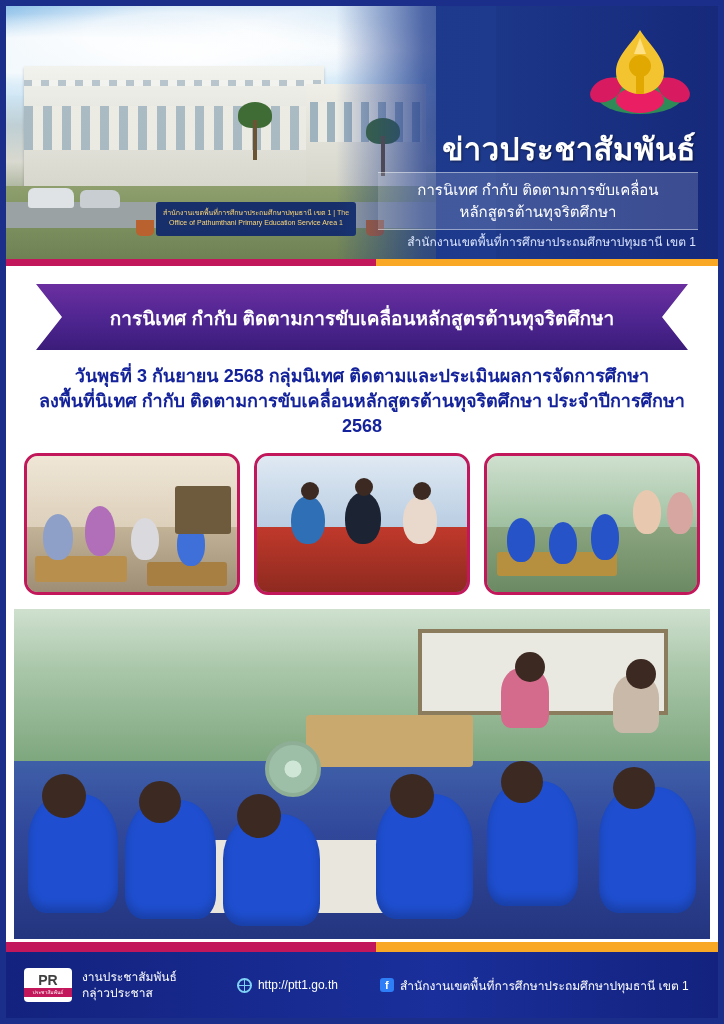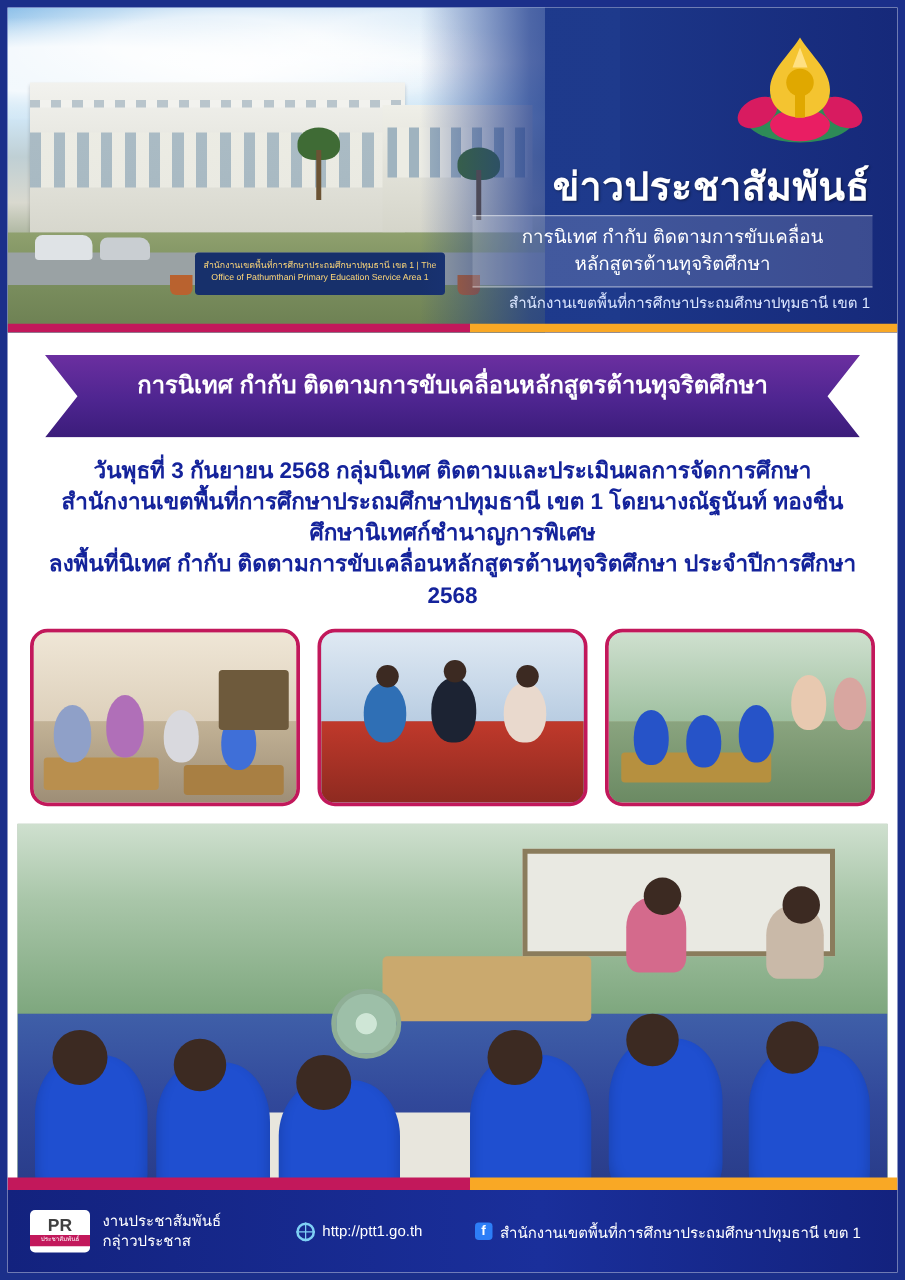--- a/index.html
+++ b/index.html
@@ -123,21 +123,21 @@
     margin-top: 18px;
     height: 68px;
   }
   .ribbon {
     position:relative;
     margin: 0 30px;
     height: 66px;
     background: linear-gradient(180deg,#6b2fa0 0%, #4e2590 55%, #3b1c7a 100%);
     color:#fff;
     text-align:center;
-    padding-top:12px;
+    padding-top:22px;
     clip-path: polygon(0 0, 100% 0, calc(100% - 26px) 50%, 100% 100%, 0 100%, 26px 50%);
     box-shadow: 0 2px 4px rgba(0,0,0,.3);
   }
   .ribbon .l1 { font-size:19px; font-weight:bold; line-height:26px; }
   .ribbon .l2 { font-size:15px; line-height:24px; color:#ffe9a8; }
 
   
   .body-text {
     margin-top: 12px;
     text-align:center;
@@ -285,21 +285,20 @@
   </div>
 
   <div class="ribbon-wrap">
     <div class="ribbon">
       <div class="l1">การนิเทศ กำกับ ติดตามการขับเคลื่อนหลักสูตรต้านทุจริตศึกษา</div>
     </div>
   </div>
 
   <div class="body-text">
     <div>วันพุธที่ 3 กันยายน 2568 กลุ่มนิเทศ ติดตามและประเมินผลการจัดการศึกษา</div>
-    <div>สำนักงานเขตพื้นที่การศึกษาประถมศึกษาปทุมธานี เขต 1 โดยนางณัฐนันท์ ทองชื่น ศึกษานิเทศก์ชำนาญการพิเศษ</div>
     <div>ลงพื้นที่นิเทศ กำกับ ติดตามการขับเคลื่อนหลักสูตรต้านทุจริตศึกษา ประจำปีการศึกษา 2568</div>
   </div>
 
   <div class="photo-row">
 
     <div class="photo-card pc1">
       <div class="f-wall" style="background:linear-gradient(180deg,#efe6d6,#ddd0bb);"></div>
       <div class="f-floor" style="background:linear-gradient(180deg,#c2b296,#a89madd);background:linear-gradient(180deg,#c2b296,#9e8e76);"></div>
       <div class="f-desk" style="left:8px;bottom:10px;width:92px;height:26px;background:#b98f4e;"></div>
       <div class="f-desk" style="right:10px;bottom:6px;width:80px;height:24px;background:#a87f43;"></div>

